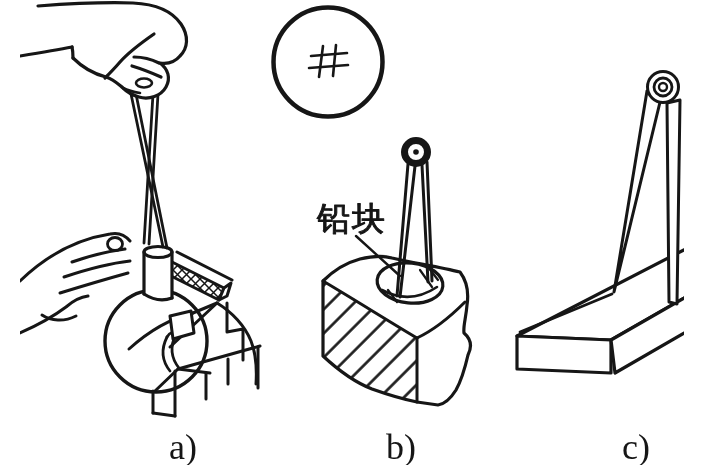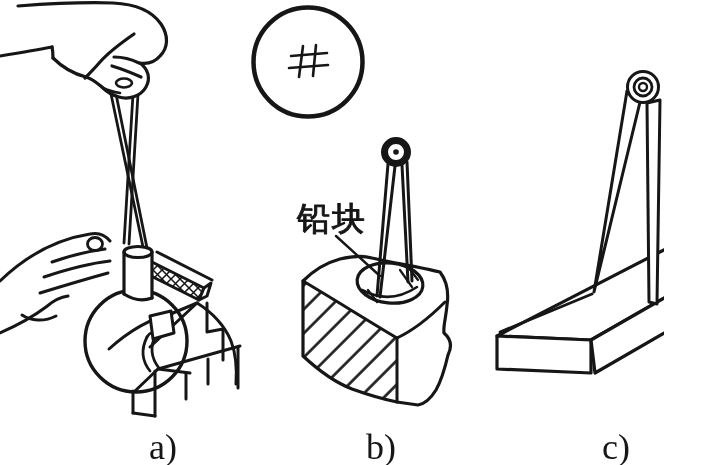--- a/index.html
+++ b/index.html
@@ -1,18 +1,19 @@
 <!DOCTYPE html>
 <html><head>
 <meta charset="utf-8">
 <style>
   html,body{margin:0;padding:0;background:#ffffff;}
   .stage{
     width:664px;height:465px;background:#ffffff;position:relative;overflow:hidden;
     font-family:"Liberation Serif","DejaVu Serif",serif;
+    padding-left:20px;
   }
   svg{display:block;}
   .ink{stroke:#161616;fill:none;stroke-linecap:round;stroke-linejoin:round;}
   text.caption{
     font-family:"Liberation Serif","DejaVu Serif",serif;
     font-size:36px;fill:#161616;
   }
   text.cjk{
     font-family:"Liberation Serif","DejaVu Serif",serif;
     font-size:33px;fill:#161616;letter-spacing:2px;

